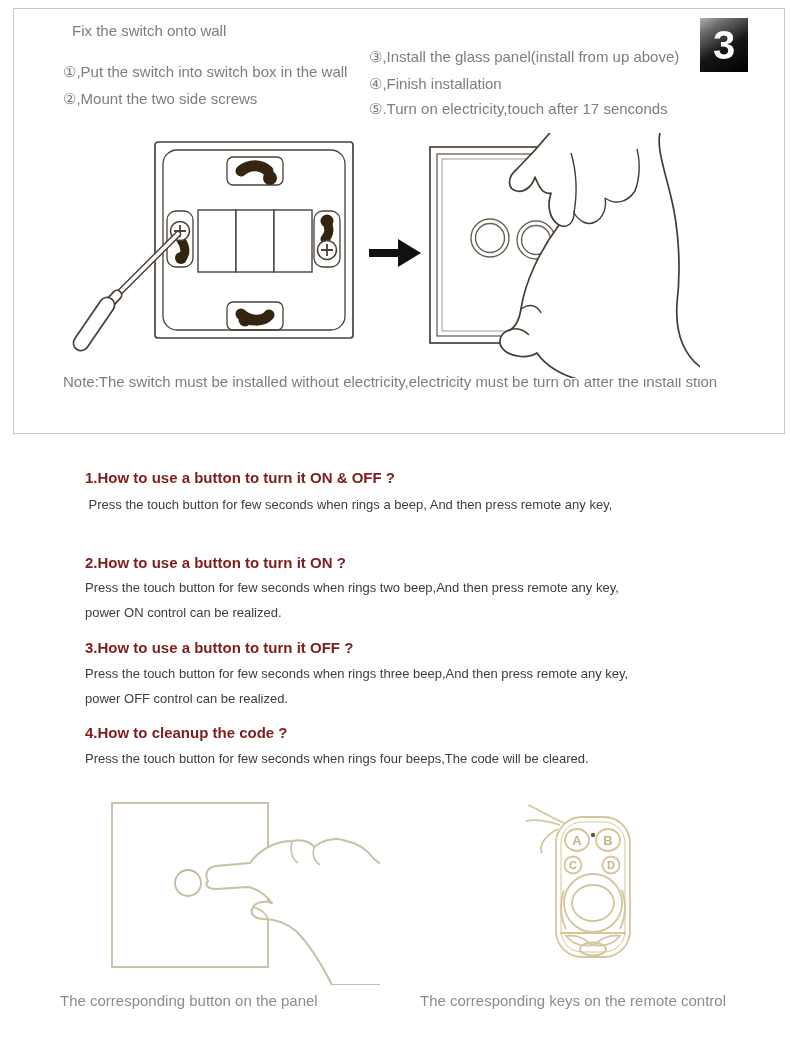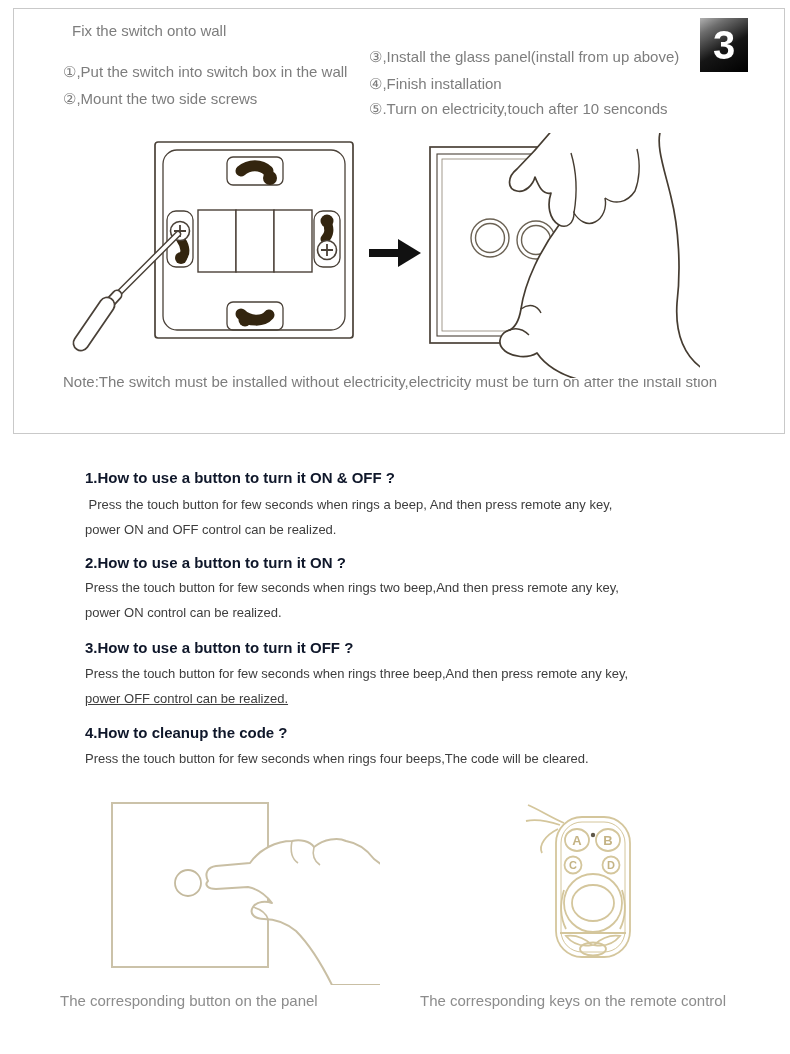--- a/index.html
+++ b/index.html
@@ -3,21 +3,21 @@
 <meta charset="utf-8">
 <style>
   html,body{margin:0;padding:0;background:#ffffff;}
   .page{
     position:relative;width:790px;height:1054px;background:#ffffff;
     font-family:"Liberation Sans", sans-serif;overflow:hidden;
   }
   .t{position:absolute;white-space:pre;line-height:1.2;}
   .muted{color:#7d7d7d;font-size:15px;}
   .note{color:#7d7d7d;font-size:15px;}
-  .head{color:#0f172a;font-size:15px;font-weight:bold;}
+  .head{color:#7f1d1d;font-size:15px;font-weight:bold;}
   .body-line{color:#3d3d3d;font-size:13px;}
   .cap{color:#8c8c8c;font-size:15px;white-space:nowrap;}
   .install-box{
     position:absolute;left:13px;top:8px;width:770px;height:424px;
     border:1px solid #c9c9c9;background:#ffffff;
   }
   .badge{
     position:absolute;left:700px;top:18px;width:48px;height:54px;
     background:linear-gradient(150deg,#b2b2b2 0%,#6d6d6d 20%,#161616 55%,#000 100%);
     color:#ffffff;font-size:40px;font-weight:bold;
@@ -33,21 +33,21 @@
 
   <div class="install-box"></div>
 
   <div class="badge">3</div>
 
   <div class="t muted" style="left:72px;top:22px;">Fix the switch onto wall</div>
   <div class="t muted" style="left:63px;top:63px;">①,Put the switch into switch box in the wall</div>
   <div class="t muted" style="left:63px;top:90px;text-align:right;">②,Mount the two side screws</div>
   <div class="t muted" style="left:369px;top:48px;">③,Install the glass panel(install from up above)</div>
   <div class="t muted" style="left:369px;top:75px;">④,Finish installation</div>
-  <div class="t muted" style="left:369px;top:100px;">⑤.Turn on electricity,touch after 10 senconds</div>
+  <div class="t muted" style="left:369px;top:100px;">⑤.Turn on electricity,touch after 17 senconds</div>
   <div class="t note" style="left:63px;top:373px;">Note:The switch must be installed without electricity,electricity must be turn on after the install stion</div>
 
   <svg class="svg-clip" style="left:35px;top:136px;" width="330" height="232" viewBox="0 0 330 232">
     <g stroke="#4a4138" fill="none">
       <rect x="120" y="6" width="198" height="196" rx="3" stroke-width="1.7" fill="#ffffff"></rect>
       <rect x="128" y="14" width="182" height="180" rx="14" stroke-width="1.3"></rect>
 
       <rect x="192" y="21" width="56" height="28" rx="6" stroke-width="1.3"></rect>
       <path d="M206,35 c8,-7 20,-7 27,0" stroke="#33250f" stroke-width="11" stroke-linecap="round"></path>
       <circle cx="235" cy="42" r="7" fill="#33250f" stroke="none"></circle>
@@ -130,29 +130,28 @@
         <path d="M149,80 C152,62 152,40 146,20"></path>
         <path d="M180,65 C190,72 202,70 210,58 C214,48 216,32 212,16"></path>
         <path d="M96,176 C104,170 112,172 116,180"></path>
         <path d="M82,198 C90,194 98,196 104,202"></path>
       </g>
     </g>
   </svg>
 
   <div class="t head" style="left:85px;top:469px;">1.How to use a button to turn it ON &amp; OFF ?</div>
   <div class="t body-line" style="left:85px;top:497px;"> Press the touch button for few seconds when rings a beep, And then press remote any key,</div>
-  <div class="t body-line" style="left:85px;top:522px;">power ON and OFF control can be realized.</div>
 
   <div class="t head" style="left:85px;top:554px;">2.How to use a button to turn it ON ?</div>
   <div class="t body-line" style="left:85px;top:580px;">Press the touch button for few seconds when rings two beep,And then press remote any key,</div>
   <div class="t body-line" style="left:85px;top:605px;">power ON control can be realized.</div>
 
   <div class="t head" style="left:85px;top:639px;">3.How to use a button to turn it OFF ?</div>
   <div class="t body-line" style="left:85px;top:666px;">Press the touch button for few seconds when rings three beep,And then press remote any key,</div>
-  <div class="t body-line" style="left:85px;top:691px;text-decoration:underline;">power OFF control can be realized.</div>
+  <div class="t body-line" style="left:85px;top:691px;">power OFF control can be realized.</div>
 
   <div class="t head" style="left:85px;top:724px;">4.How to cleanup the code ?</div>
   <div class="t body-line" style="left:85px;top:751px;">Press the touch button for few seconds when rings four beeps,The code will be cleared.</div>
 
   <svg class="svg-clip" style="left:100px;top:795px;" width="280" height="190" viewBox="0 0 280 190">
     <g>
       <rect x="12" y="8" width="156" height="164" fill="#ffffff" stroke="#cbc2a9" stroke-width="2"></rect>
       <circle cx="88" cy="88" r="13" fill="#ffffff" stroke="#c4ba9e" stroke-width="1.8"></circle>
     </g>
     <g>

